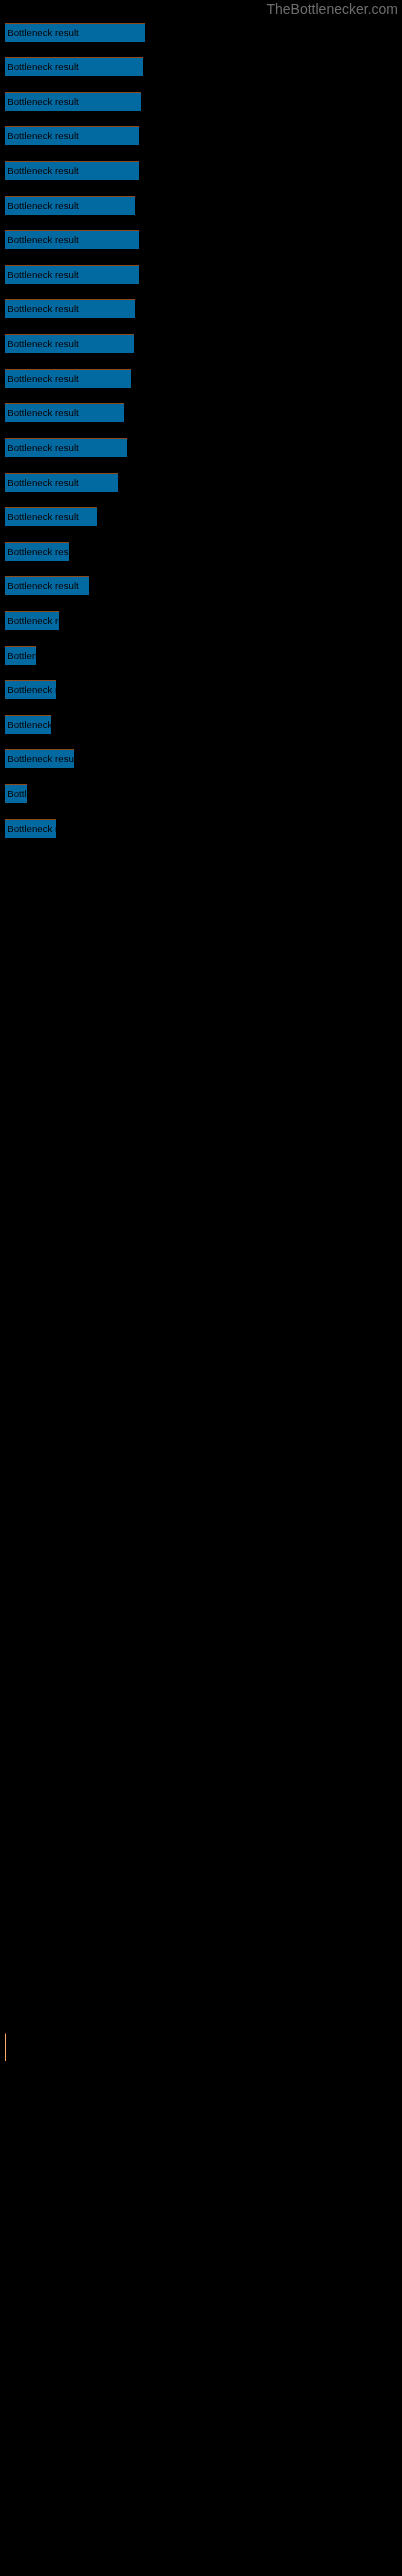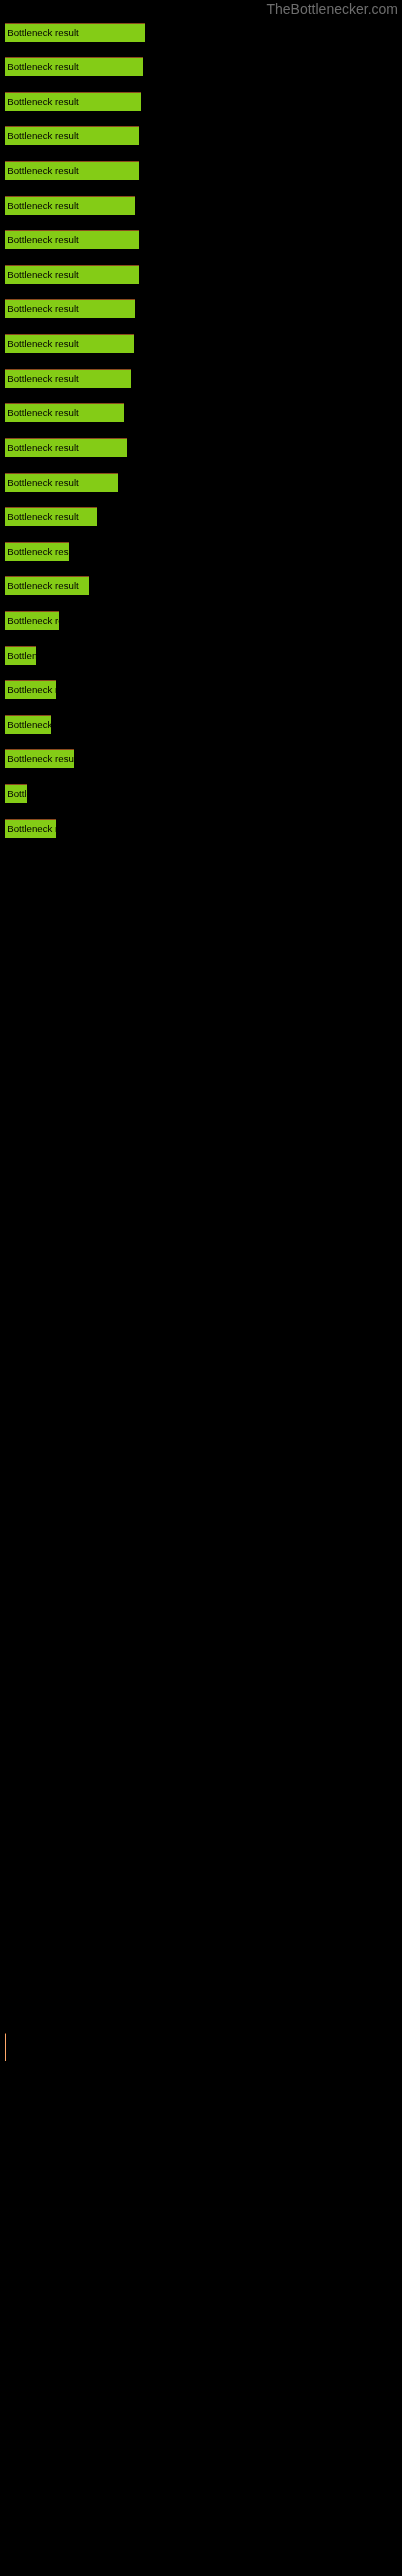--- a/index.html
+++ b/index.html
@@ -43,21 +43,21 @@
     left: 0;
     width: 403px;
     height: 21px;
   }
 
   .bar {
     position: absolute;
     left: 4.8px;
     top: 0;
     height: 19.3px;
-    background: #84cc16;
+    background: #0369a1;
     border-top: 0.8px solid #8a4a1e;
     box-sizing: border-box;
     overflow: hidden;
     white-space: nowrap;
   }
 
   .bar-label {
     position: absolute;
     left: 2.4px;
     top: 2.4px;

